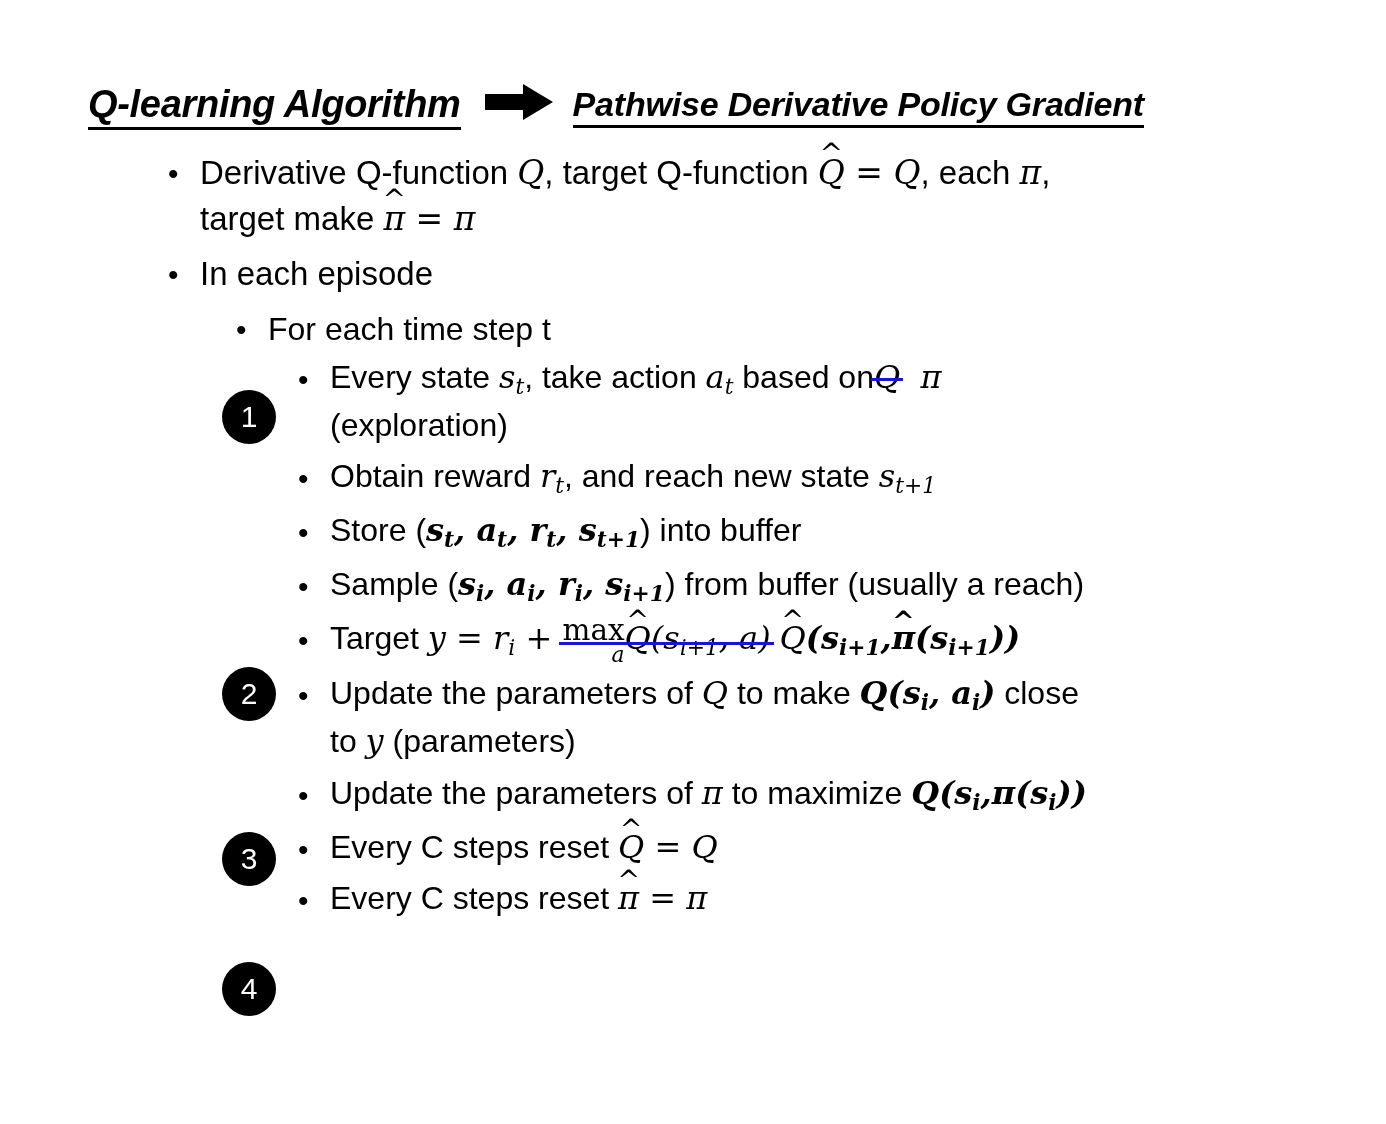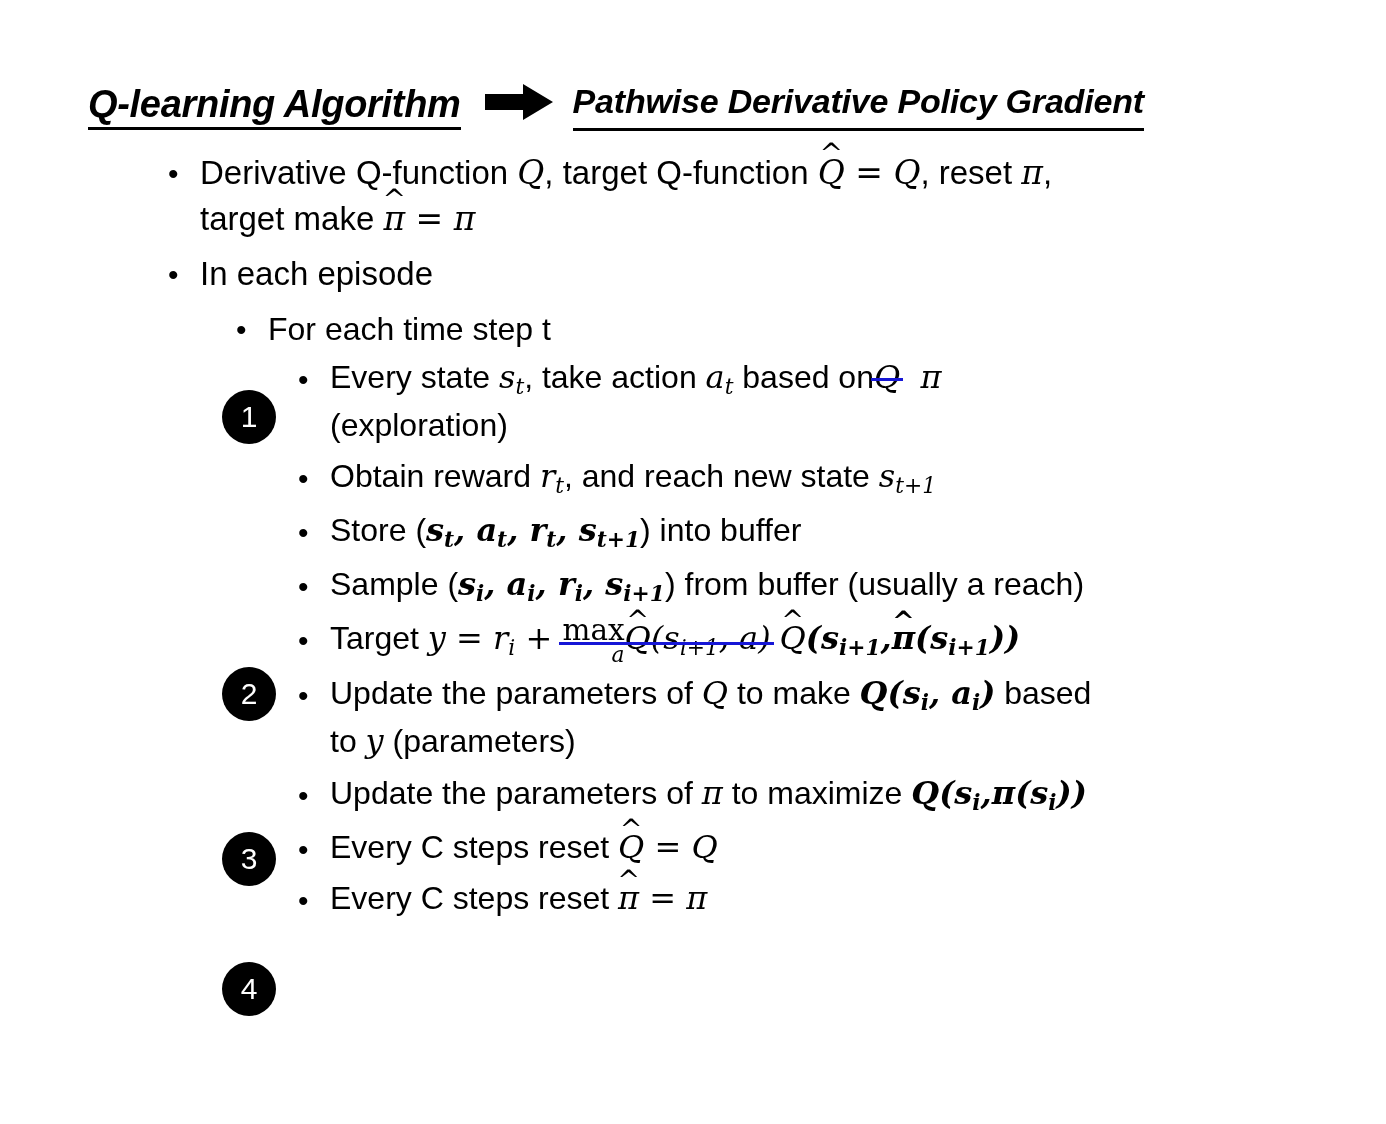--- a/index.html
+++ b/index.html
@@ -43,21 +43,21 @@
   .arrow {
     margin: 0 20px 6px 24px;
     display: inline-block;
   }
   .title-right {
     font-style: italic;
     font-weight: bold;
     font-size: 34px;
     letter-spacing: -0.2px;
     border-bottom: 3px solid #000;
-    padding-bottom: 8px;
+    padding-bottom: 2px;
     line-height: 1.1;
     white-space: nowrap;
   }
 
   
   .body {
     position: absolute;
     left: 0;
     top: 140px;
     width: 1386px;
@@ -207,21 +207,21 @@
       <span>3</span>
     </div>
   <div class="badge badge-4">
       <span>4</span>
     </div>
 
   <div class="body">
 
     <div class="lvl1">
       <span class="bullet">•</span>
-      <span>Derivative Q-function </span><span class="m">Q</span><span>, target Q-function </span><span class="m hat-wrap">Q<span class="hat">^</span></span><span class="mu">&nbsp;=&nbsp;</span><span class="m">Q</span><span>, reset </span><span class="m">π</span><span>,</span><br>
+      <span>Derivative Q-function </span><span class="m">Q</span><span>, target Q-function </span><span class="m hat-wrap">Q<span class="hat">^</span></span><span class="mu">&nbsp;=&nbsp;</span><span class="m">Q</span><span>, each </span><span class="m">π</span><span>,</span><br>
       <span>target make </span><span class="m hat-wrap">π<span class="hat">^</span></span><span class="mu">&nbsp;=&nbsp;</span><span class="m">π</span>
     </div>
 
     <div class="lvl1">
       <span class="bullet">•</span>
       <span>In each episode</span>
     </div>
 
     <div class="lvl2">
       <span class="bullet">•</span>
@@ -249,21 +249,21 @@
       <span>Sample (</span><span class="m nowrap">s<span class="sub">i</span>, a<span class="sub">i</span>, r<span class="sub">i</span>, s<span class="sub">i+1</span></span><span>) from buffer (usually a reach)</span>
     </div>
 
     <div class="lvl3">
       <span class="bullet">•</span>
       <span>Target </span><span class="m">y</span><span class="mu">&nbsp;=&nbsp;</span><span class="m">r<span class="sub">i</span></span><span class="mu">&nbsp;+&nbsp;</span><span class="strike"><span class="maxop"><span class="top">max</span><span class="bot">a</span></span><span class="m hat-wrap">Q<span class="hat">^</span></span><span class="m">(s<span class="sub">i+1</span>, a)</span></span><span>&nbsp;</span><span class="m hat-wrap">Q<span class="hat">^</span></span><span class="m nowrap">(s<span class="sub">i+1</span>,<span class="hat-wrap">π<span class="hat">^</span></span>(s<span class="sub">i+1</span>))</span>
     </div>
 
     <div class="lvl3">
       <span class="bullet">•</span>
-      <span>Update the parameters of </span><span class="m">Q</span><span> to make </span><span class="m nowrap">Q(s<span class="sub">i</span>, a<span class="sub">i</span>)</span><span> based</span><br>
+      <span>Update the parameters of </span><span class="m">Q</span><span> to make </span><span class="m nowrap">Q(s<span class="sub">i</span>, a<span class="sub">i</span>)</span><span> close</span><br>
       <span>to </span><span class="m">y</span><span> (parameters)</span>
     </div>
 
     <div class="lvl3">
       <span class="bullet">•</span>
       <span>Update the parameters of </span><span class="m">π</span><span> to maximize </span><span class="m nowrap">Q(s<span class="sub">i</span>,π(s<span class="sub">i</span>))</span>
     </div>
 
     <div class="lvl3">
       <span class="bullet">•</span>

